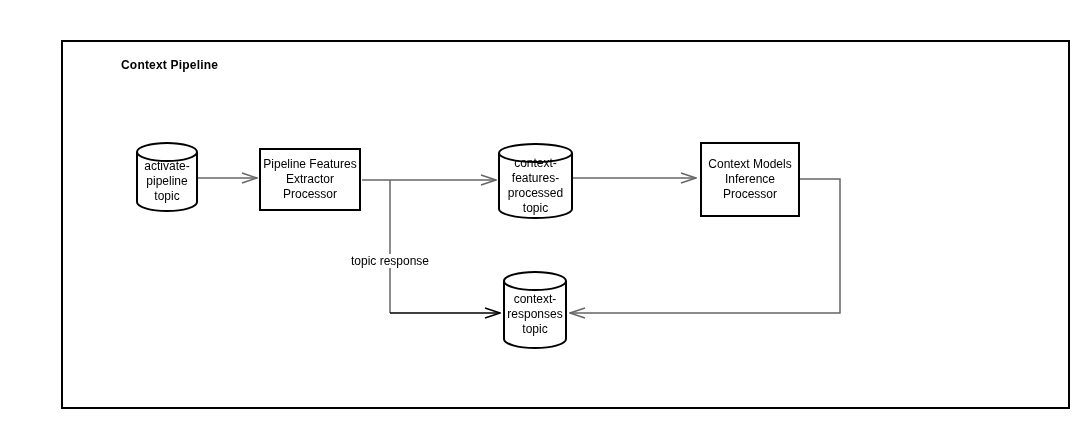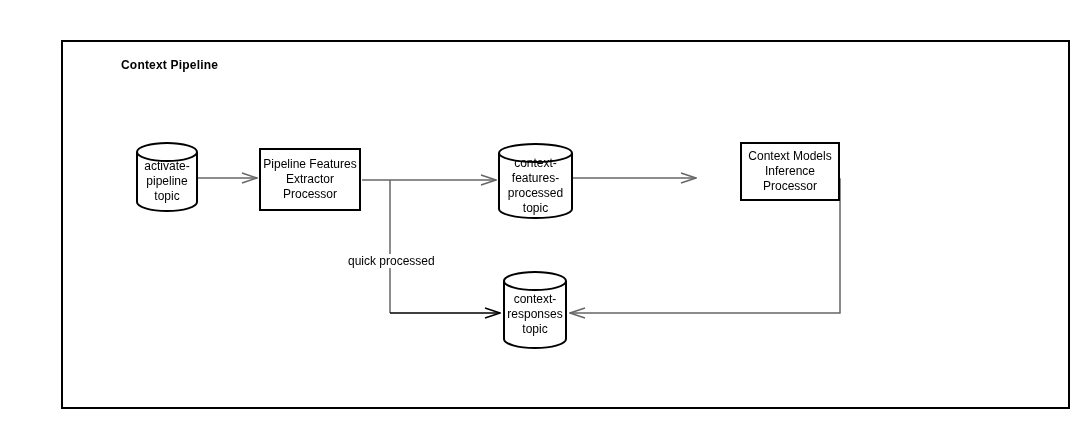--- a/index.html
+++ b/index.html
@@ -139,31 +139,31 @@
     <svg class="shape-svg" width="73" height="74" xmlns="http://www.w3.org/2000/svg">
       <path d="M0,9 A36.5,9 0 0 1 73,9 L73,65 A36.5,9 0 0 1 0,65 Z" stroke-width="2" stroke="#000000" fill="#ffffff"></path>
       <path d="M0,9 A36.5,9 0 0 0 73,9" fill="none" stroke-width="2" stroke="#000000"></path>
     </svg>
     <div class="node-label cyl-label">context-
 features-
 processed
 topic</div>
   </div>
 
-  <div class="node rect-node" style="left:700px; top:142px; width:100px; height:59px;margin-left:40px;">
+  <div class="node rect-node" style="left:700px; top:142px; width:100px; height:75px;">
     <div class="node-label">Context Models
 Inference
 Processor</div>
   </div>
 
   <div class="node" style="left:504px; top:272px; width:62px; height:76px;">
     <svg class="shape-svg" width="62" height="76" xmlns="http://www.w3.org/2000/svg">
       <path d="M0,9 A31,9 0 0 1 62,9 L62,67 A31,9 0 0 1 0,67 Z" stroke-width="2" stroke="#000000" fill="#ffffff"></path>
       <path d="M0,9 A31,9 0 0 0 62,9" fill="none" stroke-width="2" stroke="#000000"></path>
     </svg>
     <div class="node-label cyl-label">context-
 responses
 topic</div>
   </div>
 
-  <div class="edge-label">quick processed</div>
+  <div class="edge-label">topic response</div>
 
 </div>
 
 </body></html>

